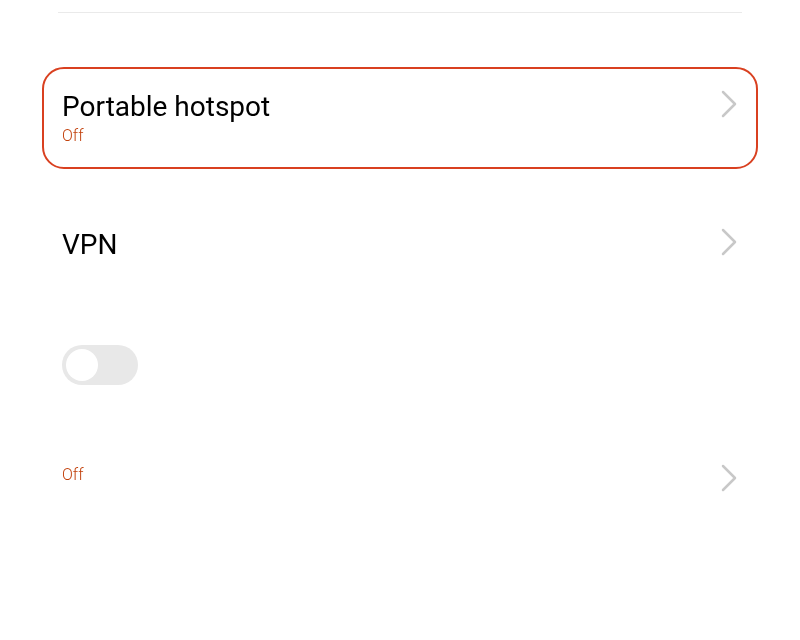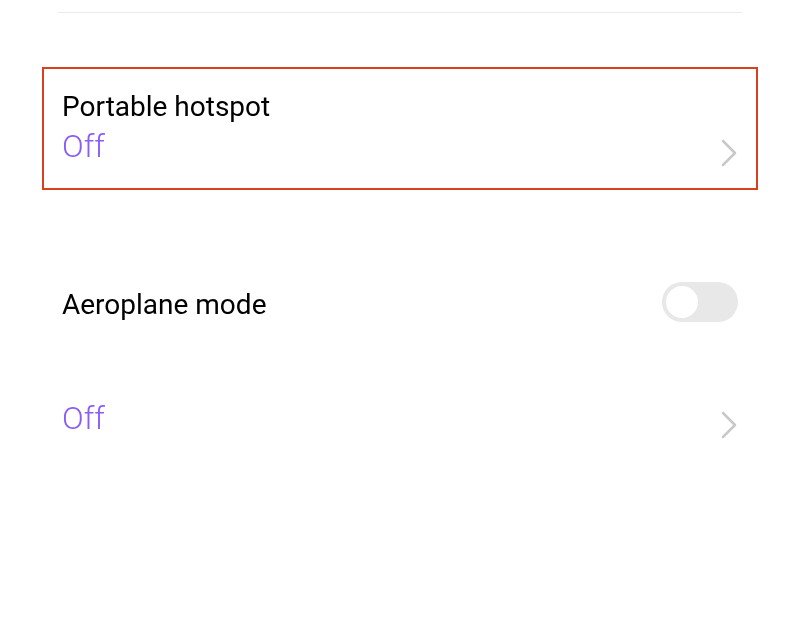--- a/index.html
+++ b/index.html
@@ -18,45 +18,46 @@
       margin: 12px 58px 0 58px;
       height: 1px;
       background: #eaeaea;
     }
     .settings-list {
       padding: 0 42px;
       margin-top: 54px;
     }
     .setting-row {
       display: flex;
-      align-items: flex-end;
+      align-items: flex-start;
       justify-content: space-between;
       padding: 22px 20px 22px 20px;
       cursor: pointer;
       min-height: 88px;
+      border-radius: 22px;
     }
     .setting-row.highlighted {
       border: 2px solid #d94020;
       padding: 20px 18px 20px 18px;
     }
     .setting-text {
       display: flex;
       flex-direction: column;
       justify-content: center;
     }
     .setting-title {
       font-size: 28px;
       font-weight: 400;
       color: #000;
       line-height: 1.25;
     }
     .setting-subtitle {
-      font-size: 32px;
+      font-size: 16px;
       font-weight: 300;
-      color: #8b5cf6;
+      color: #c2410c;
       line-height: 1.3;
       margin-top: 2px;
     }
     .chevron {
       flex-shrink: 0;
     }
     .chevron svg {
       display: block;
     }
     .toggle {
@@ -97,27 +98,34 @@
     </div>
     <span class="chevron">
       <svg width="18" height="30" viewBox="0 0 18 30" fill="none">
         <path d="M3 3 L15 15 L3 27" stroke="#c8c8c8" stroke-width="2.5" stroke-linecap="round" stroke-linejoin="round"></path>
       </svg>
     </span>
   </div>
 
   <div class="gap"></div>
 
+  <div class="setting-row">
+    <div class="setting-text">
+      <span class="setting-title">VPN</span>
+    </div>
+    <span class="chevron">
+      <svg width="18" height="30" viewBox="0 0 18 30" fill="none">
+        <path d="M3 3 L15 15 L3 27" stroke="#c8c8c8" stroke-width="2.5" stroke-linecap="round" stroke-linejoin="round"></path>
+      </svg>
+    </span>
+  </div>
 
   <div class="gap-sm"></div>
 
   <div class="setting-row">
-    <div class="setting-text">
-      <span class="setting-title">Aeroplane mode</span>
-    </div>
     <div class="toggle">
       <div class="toggle-knob"></div>
     </div>
   </div>
 
   <div class="gap-sm"></div>
 
   <div class="setting-row">
     <div class="setting-text">
       <span class="setting-subtitle">Off</span>

